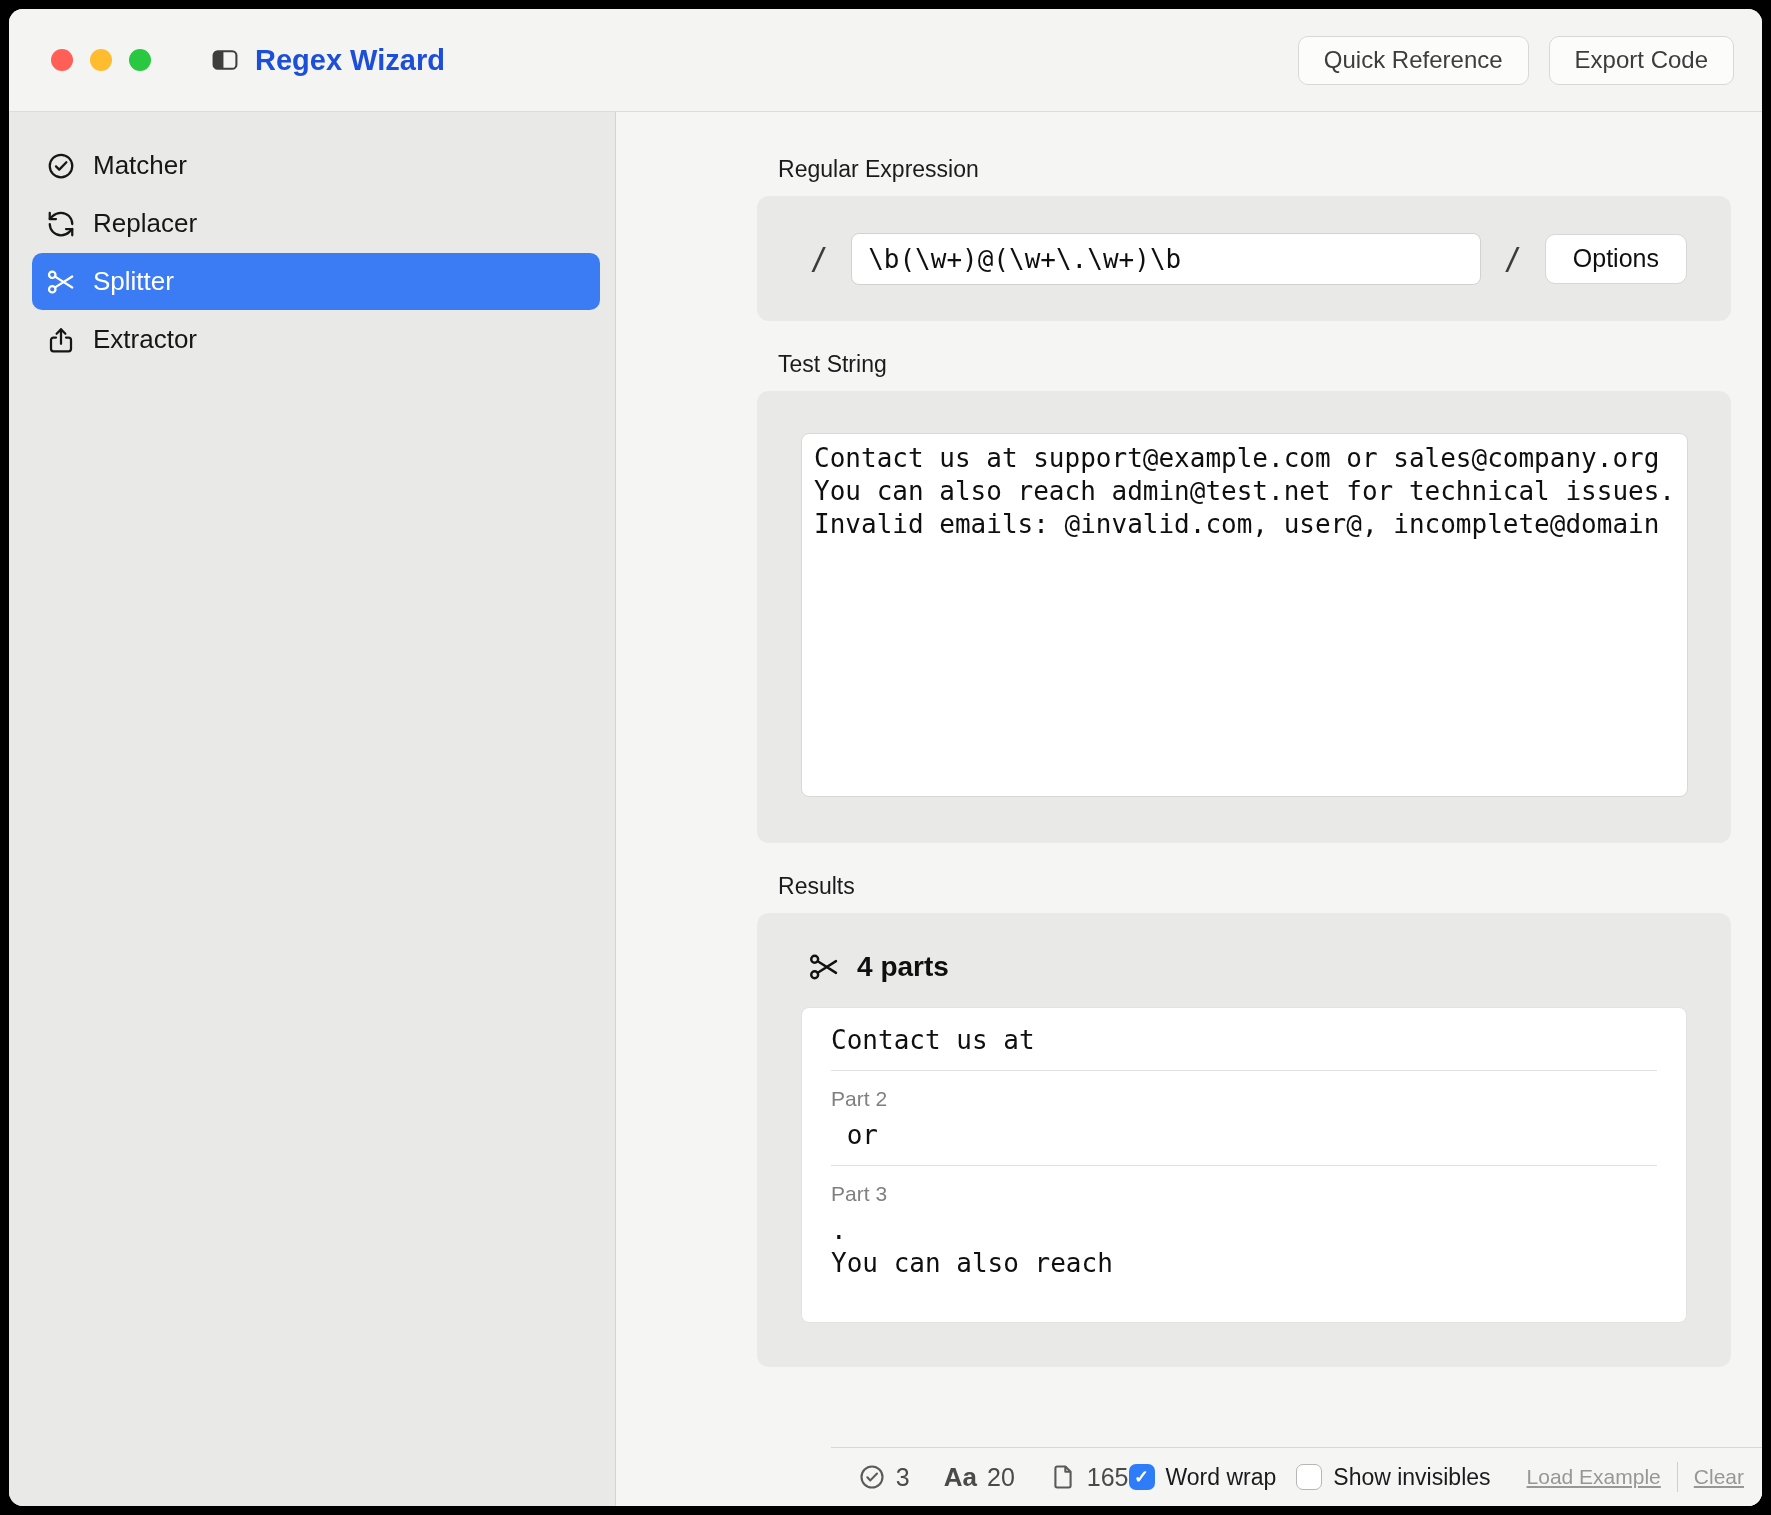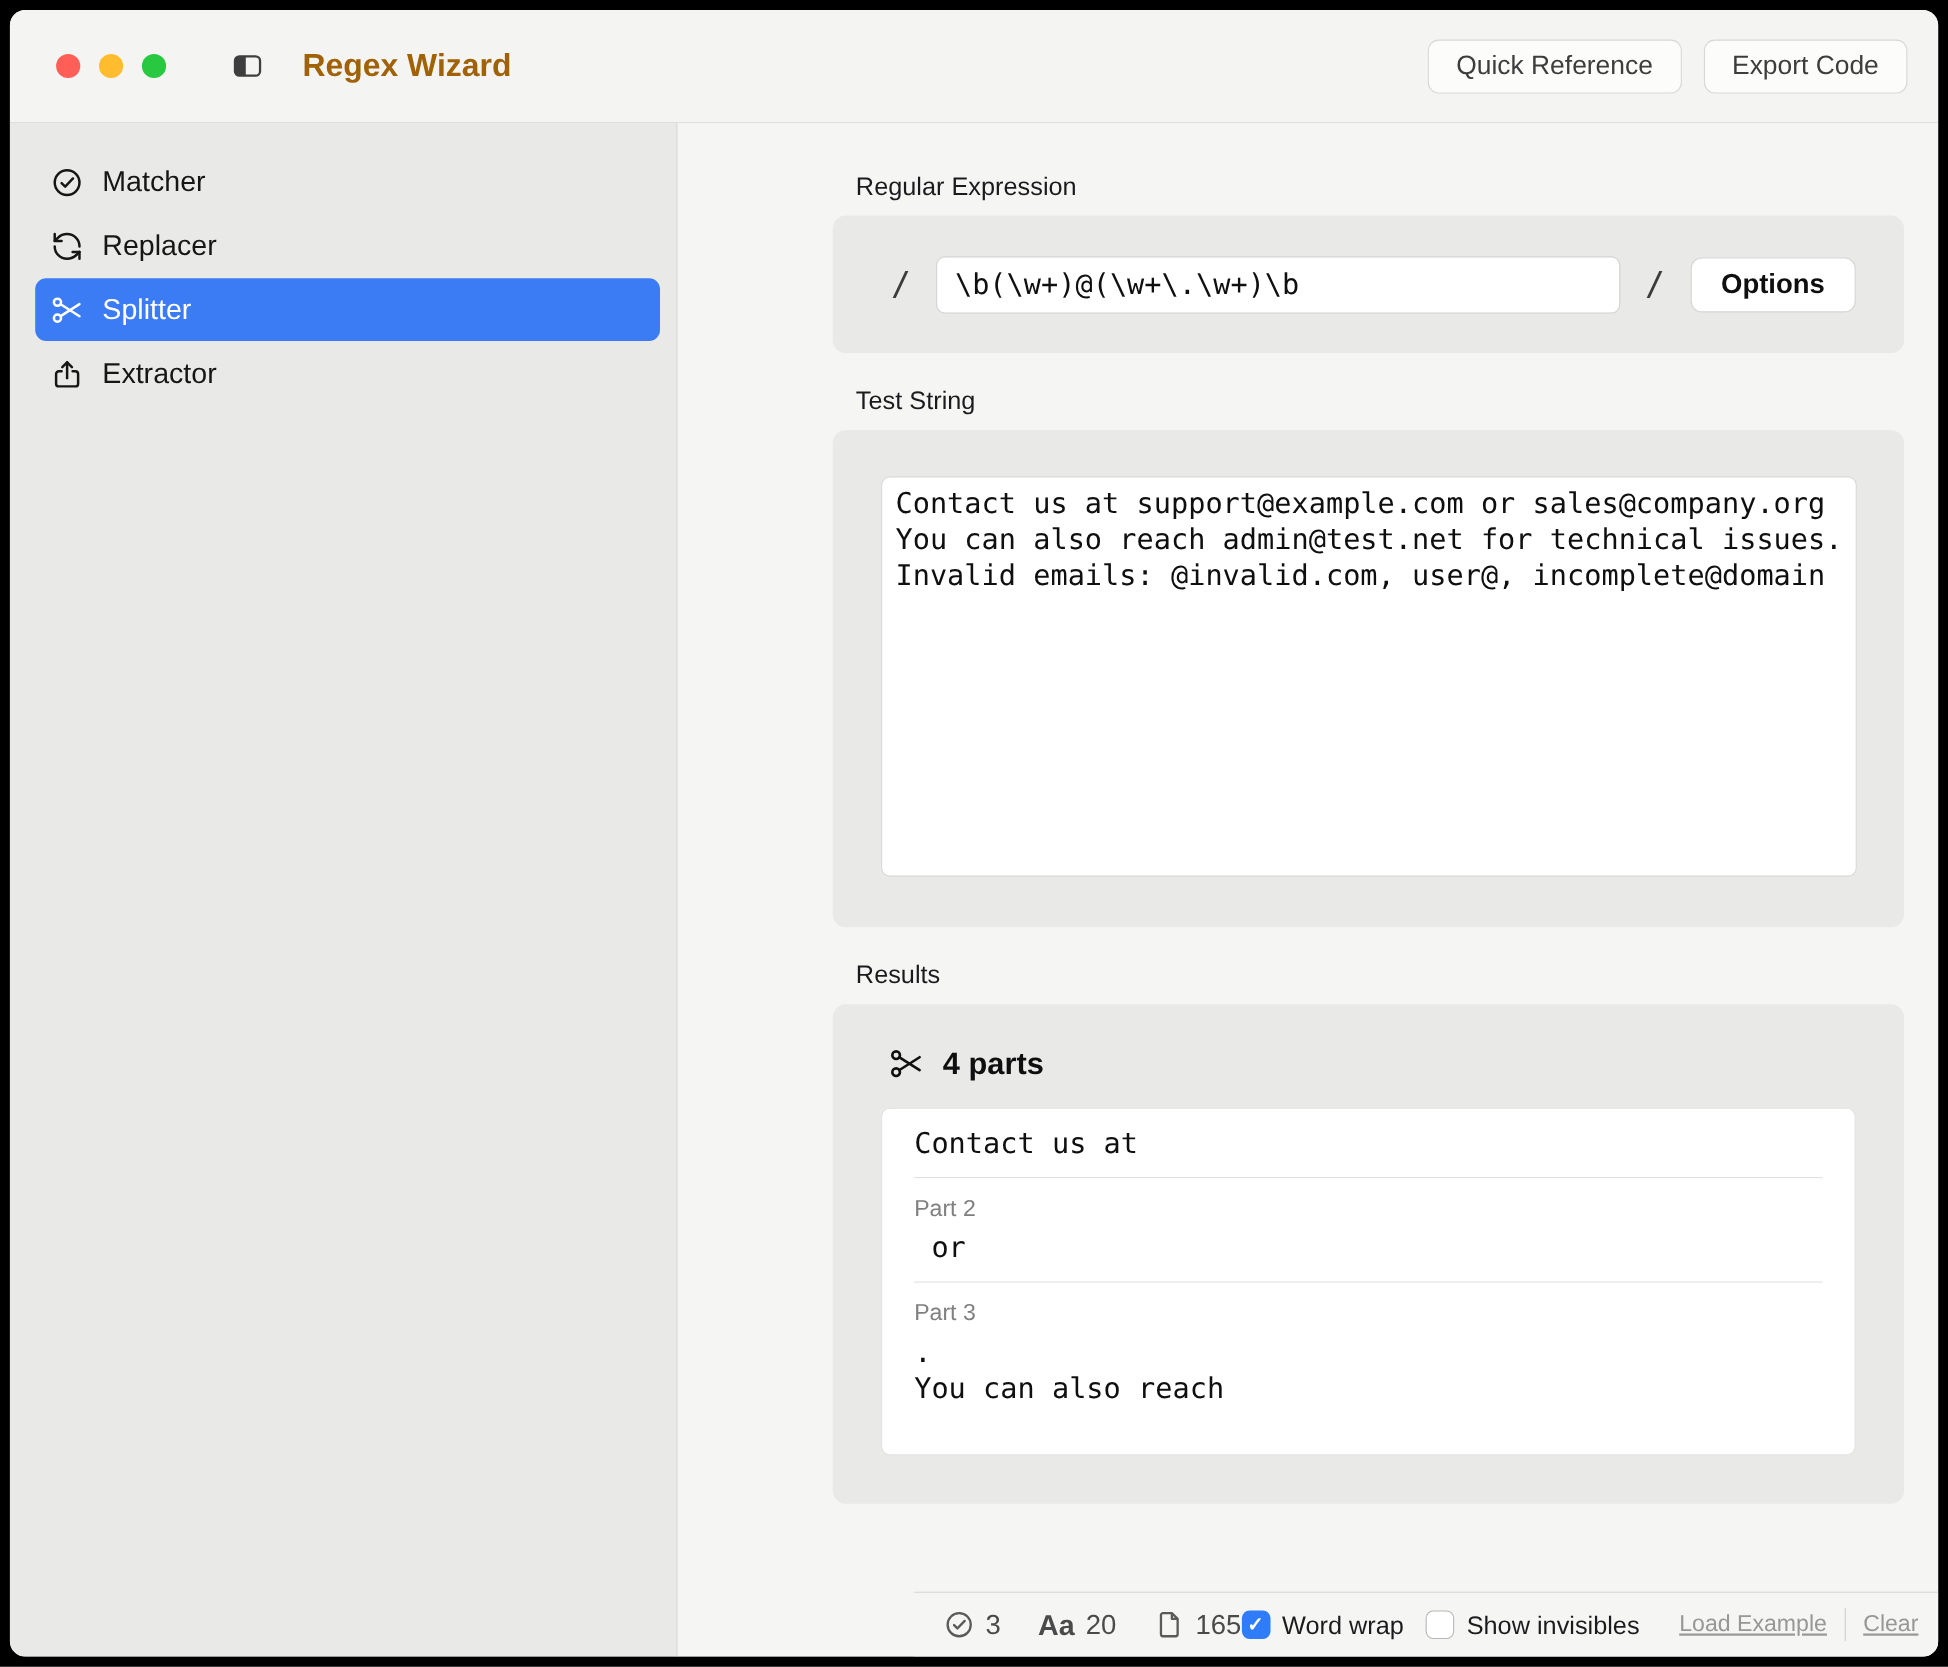--- a/index.html
+++ b/index.html
@@ -9,21 +9,21 @@
     border-radius:14px; overflow:hidden; display:flex; flex-direction:column;
     background:#f5f5f3; }
 
   
   .titlebar { flex:0 0 103px; display:flex; align-items:center;
     padding:0 28px 0 42px; background:#f4f4f2; border-bottom:1px solid #dcdcda; }
   .lights { display:flex; gap:17px; }
   .light { width:22px; height:22px; border-radius:50%; }
   .light-red{ background:#ff5f57; } .light-yellow{ background:#febc2e; } .light-green{ background:#28c840; }
   .toggle-btn { margin-left:56px; display:flex; color:#3e3e3e; background:none; border:none; cursor:pointer; }
-  .app-title { margin-left:32px; font-size:29px; font-weight:700; color:#a16207; }
+  .app-title { margin-left:12px; font-size:29px; font-weight:700; color:#1d4ed8; }
   .tb-spacer { flex:1; }
   .tb-btn { height:49px; padding:0 25px; border-radius:10px; background:#fcfcfb;
     border:1px solid #d8d8d6; font-size:24px; color:#3d3d3d; display:flex; align-items:center;
     font-family:inherit; cursor:pointer; }
   .tb-btn + .tb-btn { margin-left:20px; }
 
   
   .content { flex:1; display:flex; min-height:0; }
   .sidebar { flex:0 0 607px; width:607px; background:#e9e9e7;
     border-right:1px solid #d4d4d2; padding-top:25px; }
@@ -40,21 +40,21 @@
   .section-label { font-size:23px; font-weight:500; color:#1b1b1d; margin:0 0 13px 21px; }
   .panel { background:#e9e9e8; border-radius:12px; }
 
   
   .regex-panel { height:125px; display:flex; align-items:center; padding:0 44px 0 53px; gap:23px; }
   .slash { font-family:"DejaVu Sans Mono", monospace; font-size:30px; color:#3c3c3c; }
   .regex-input { flex:1; height:52px; border-radius:8px; border:1px solid #d2d2d0;
     background:#fff; font-family:"DejaVu Sans Mono", monospace; font-size:26px;
     padding:0 16px; color:#0f0f0f; outline:none; min-width:0; }
   .options-btn { height:50px; padding:0 27px; border-radius:10px; background:#fff;
-    border:1px solid #d6d6d4; font-size:25px; font-weight:700; color:#0f0f0f;
+    border:1px solid #d6d6d4; font-size:25px; font-weight:400; color:#0f0f0f;
     font-family:inherit; cursor:pointer; }
 
   
   .test-panel { padding:42px 43px 46px 44px; }
   .test-area { background:#fff; border:1px solid #d8d8d6; border-radius:8px; height:364px;
     padding:8px 12px; font-family:"DejaVu Sans Mono", monospace; font-size:26px;
     line-height:33px; white-space:pre-wrap; color:#0f0f0f; overflow:hidden; }
 
   
   .results-panel { padding:38px 44px 44px; }

